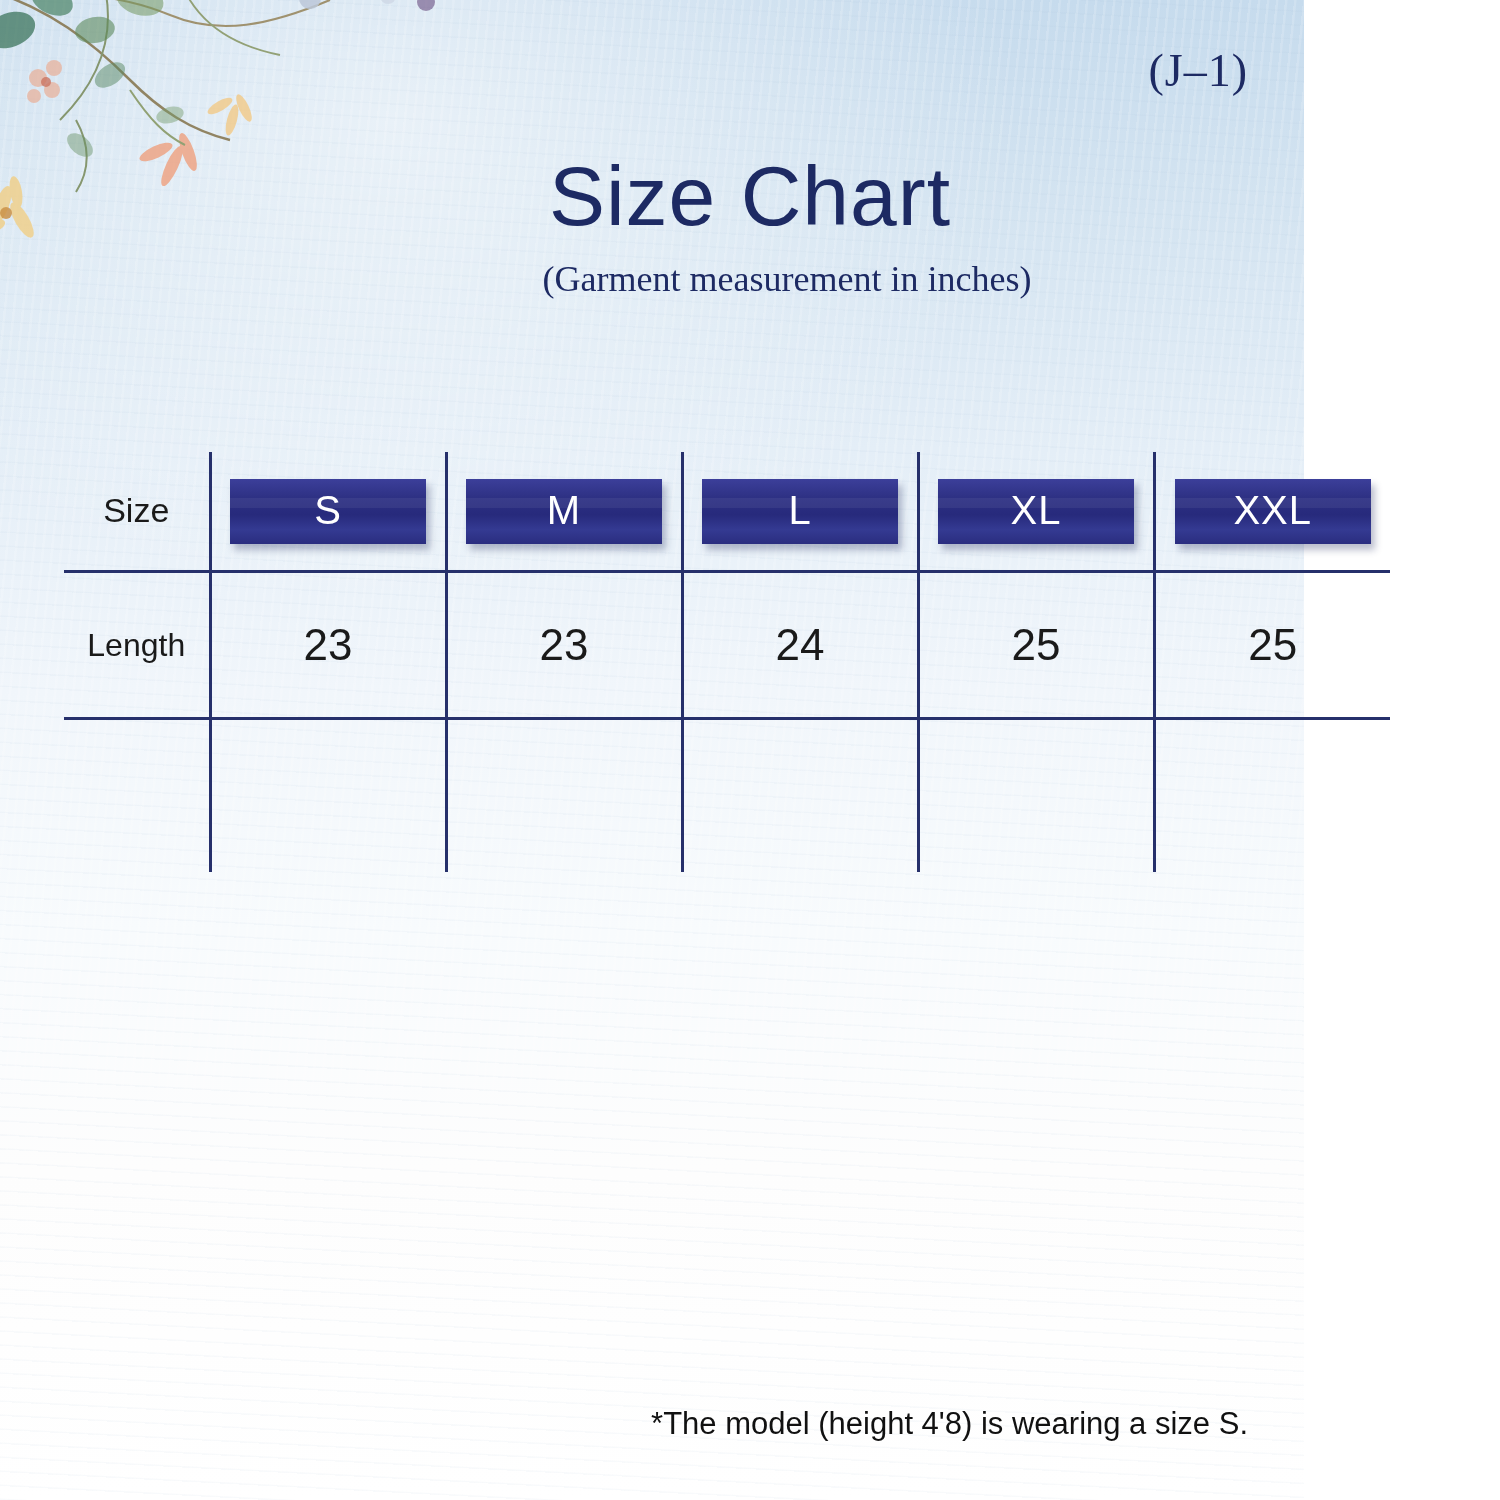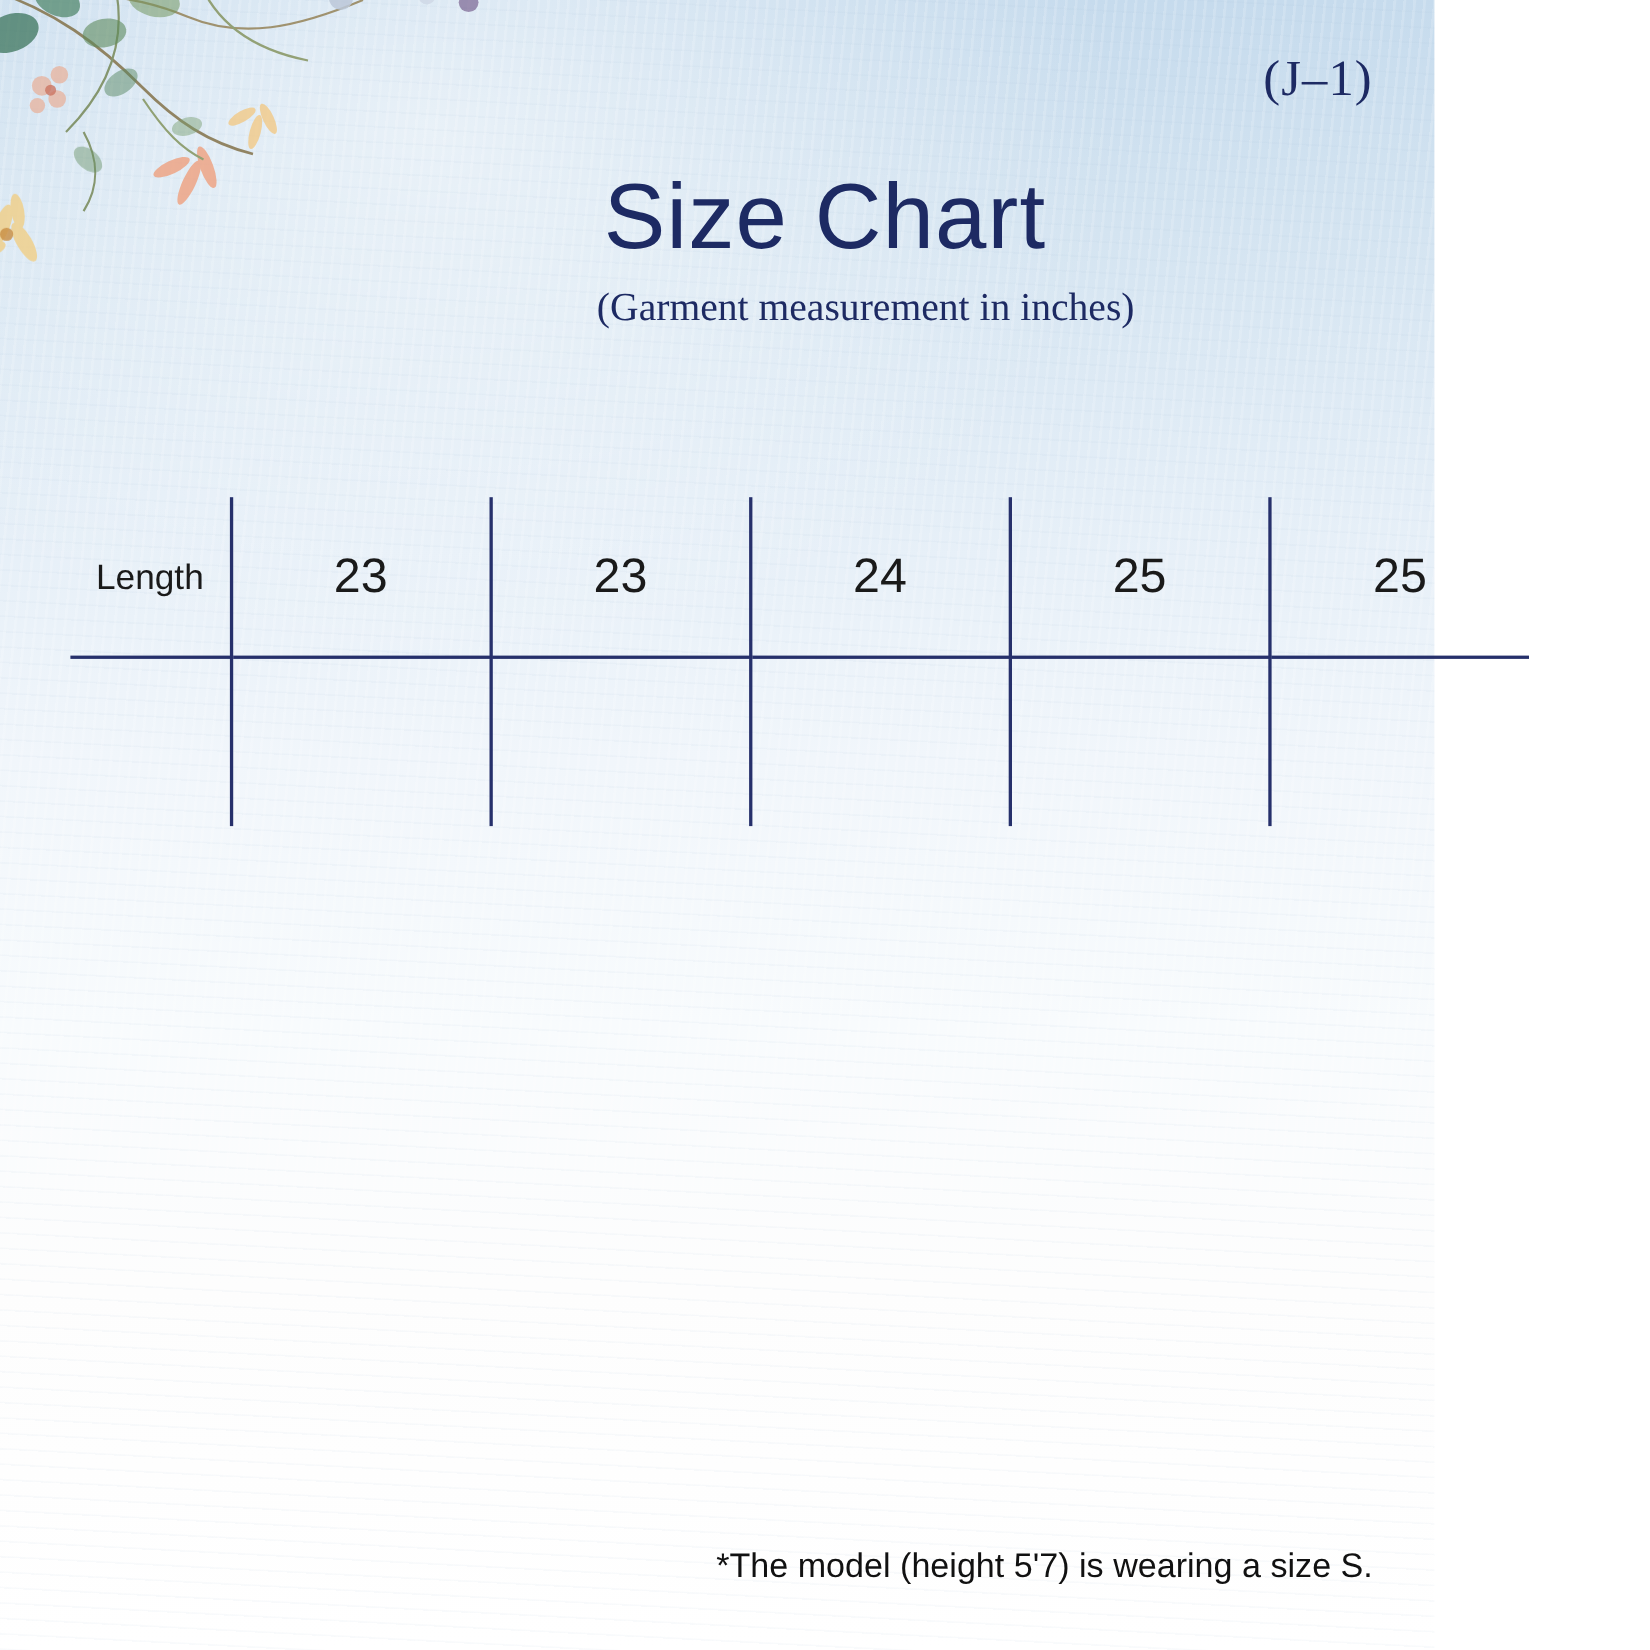--- a/index.html
+++ b/index.html
@@ -247,20 +247,28 @@
     <table class="size-table">
       <colgroup>
         <col class="c0">
           <col class="c1">
           <col class="c2">
           <col class="c3">
           <col class="c4">
           <col class="c5">
       </colgroup>
       <tbody>
+        <tr class="head-row">
+          <td class="label-cell">Size</td>
+          <td><span class="chip">S</span></td>
+          <td><span class="chip">M</span></td>
+          <td><span class="chip">L</span></td>
+          <td><span class="chip">XL</span></td>
+          <td><span class="chip">XXL</span></td>
+        </tr>
 
 
 
         <tr class="data-row">
           <td class="label-cell">
             <span>Length</span>
           </td>
           <td class="value">23</td>
           <td class="value">23</td>
           <td class="value">24</td>
@@ -273,14 +281,14 @@
           <td></td>
           <td></td>
           <td></td>
           <td></td>
           <td></td>
         </tr>
       </tbody>
     </table>
   </div>
 
-  <div class="footnote">*The model (height 5'7) is wearing a size S.</div>
+  <div class="footnote">*The model (height 4'8) is wearing a size S.</div>
 </div>
 
 </body></html>

